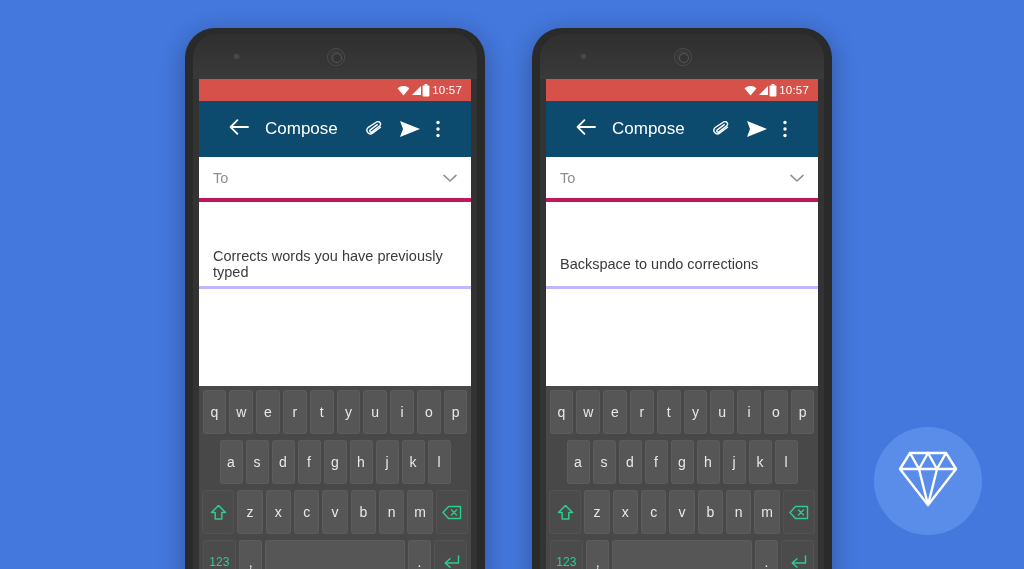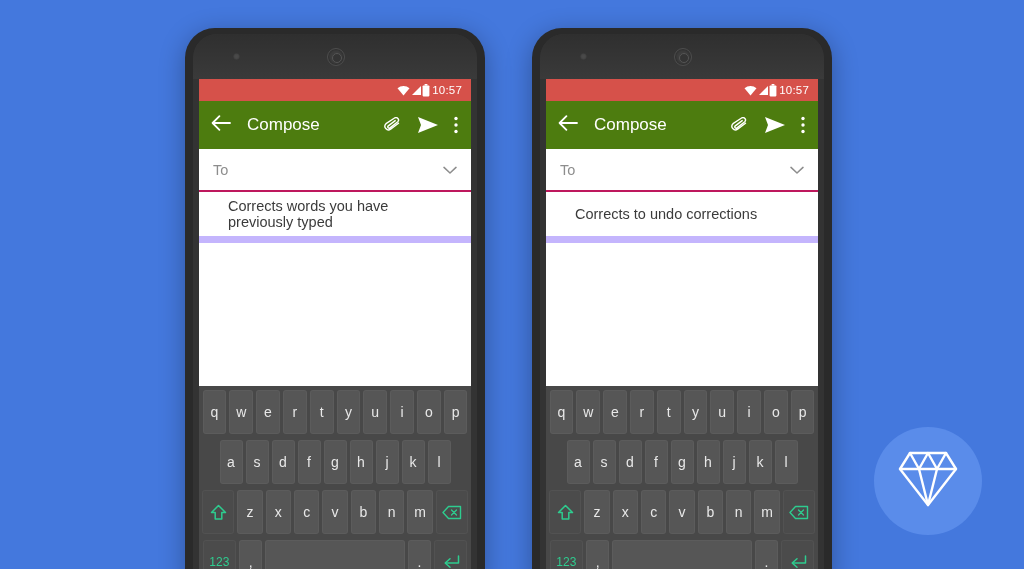--- a/index.html
+++ b/index.html
@@ -90,52 +90,53 @@
   .st-icon { display: inline-flex; align-items: center; }
   .st-time {
     color: #ffffff;
     font-size: 11.5px;
     letter-spacing: .2px;
     margin-left: 2px;
   }
 
   
   .appbar {
-    height: 48px;
-    background: #4d7c0f;
-    display: flex;
-    align-items: center;
-    padding: 0 12px;
+    height: 56px;
+    background: #0c4a6e;
+    display: flex;
+    align-items: center;
+    padding: 0 30px;
   }
   .appbar .title {
     color: #ffffff;
     font-size: 17px;
     margin-left: 16px;
     flex: 1;
   }
   .appbar .act { margin-left: 14px; display: inline-flex; align-items: center; }
 
   
   .field-to {
     height: 41px;
     display: flex;
     align-items: center;
     padding: 0 14px;
-    border-bottom: 2px solid #be185d;
+    border-bottom: 4px solid #be185d;
     background: #fff;
   }
   .field-to .ph { color: #8d8d8d; font-size: 14.5px; flex: 1; }
 
   .field-subject {
     height: 44px;
     display: flex;
     align-items: center;
-    padding: 0 29px;
-    border-bottom: 7px solid #c4b5fd;
+    padding: 0 14px;
+    border-bottom: 3px solid #c4b5fd;
     background: #fff;
+    margin-top: 40px;
   }
   .field-subject .txt { color: #3b3b3b; font-size: 14.5px; }
 
   .field-body {
     padding: 0 14px;
     background: #fff;
     position: relative;
   }
   .body-text {
     color: #3b3b3b;
@@ -401,21 +402,21 @@
         <div class="field-to">
           <span class="ph">To</span>
           <span>
             <svg width="14" height="9" viewBox="0 0 14 9">
                 <path d="M1 1.4 L7 7 L13 1.4" stroke="#8d8d8d" stroke-width="1.5" fill="none" stroke-linecap="round" stroke-linejoin="round"></path>
               </svg>
           </span>
         </div>
 
         <div class="field-subject">
-          <span class="txt">Corrects to undo corrections</span>
+          <span class="txt">Backspace to undo corrections</span>
         </div>
 
 
         <div class="keyboard">
           <div class="krow">
             <div class="key">q</div>
             <div class="key">w</div>
             <div class="key">e</div>
             <div class="key">r</div>
             <div class="key">t</div>

